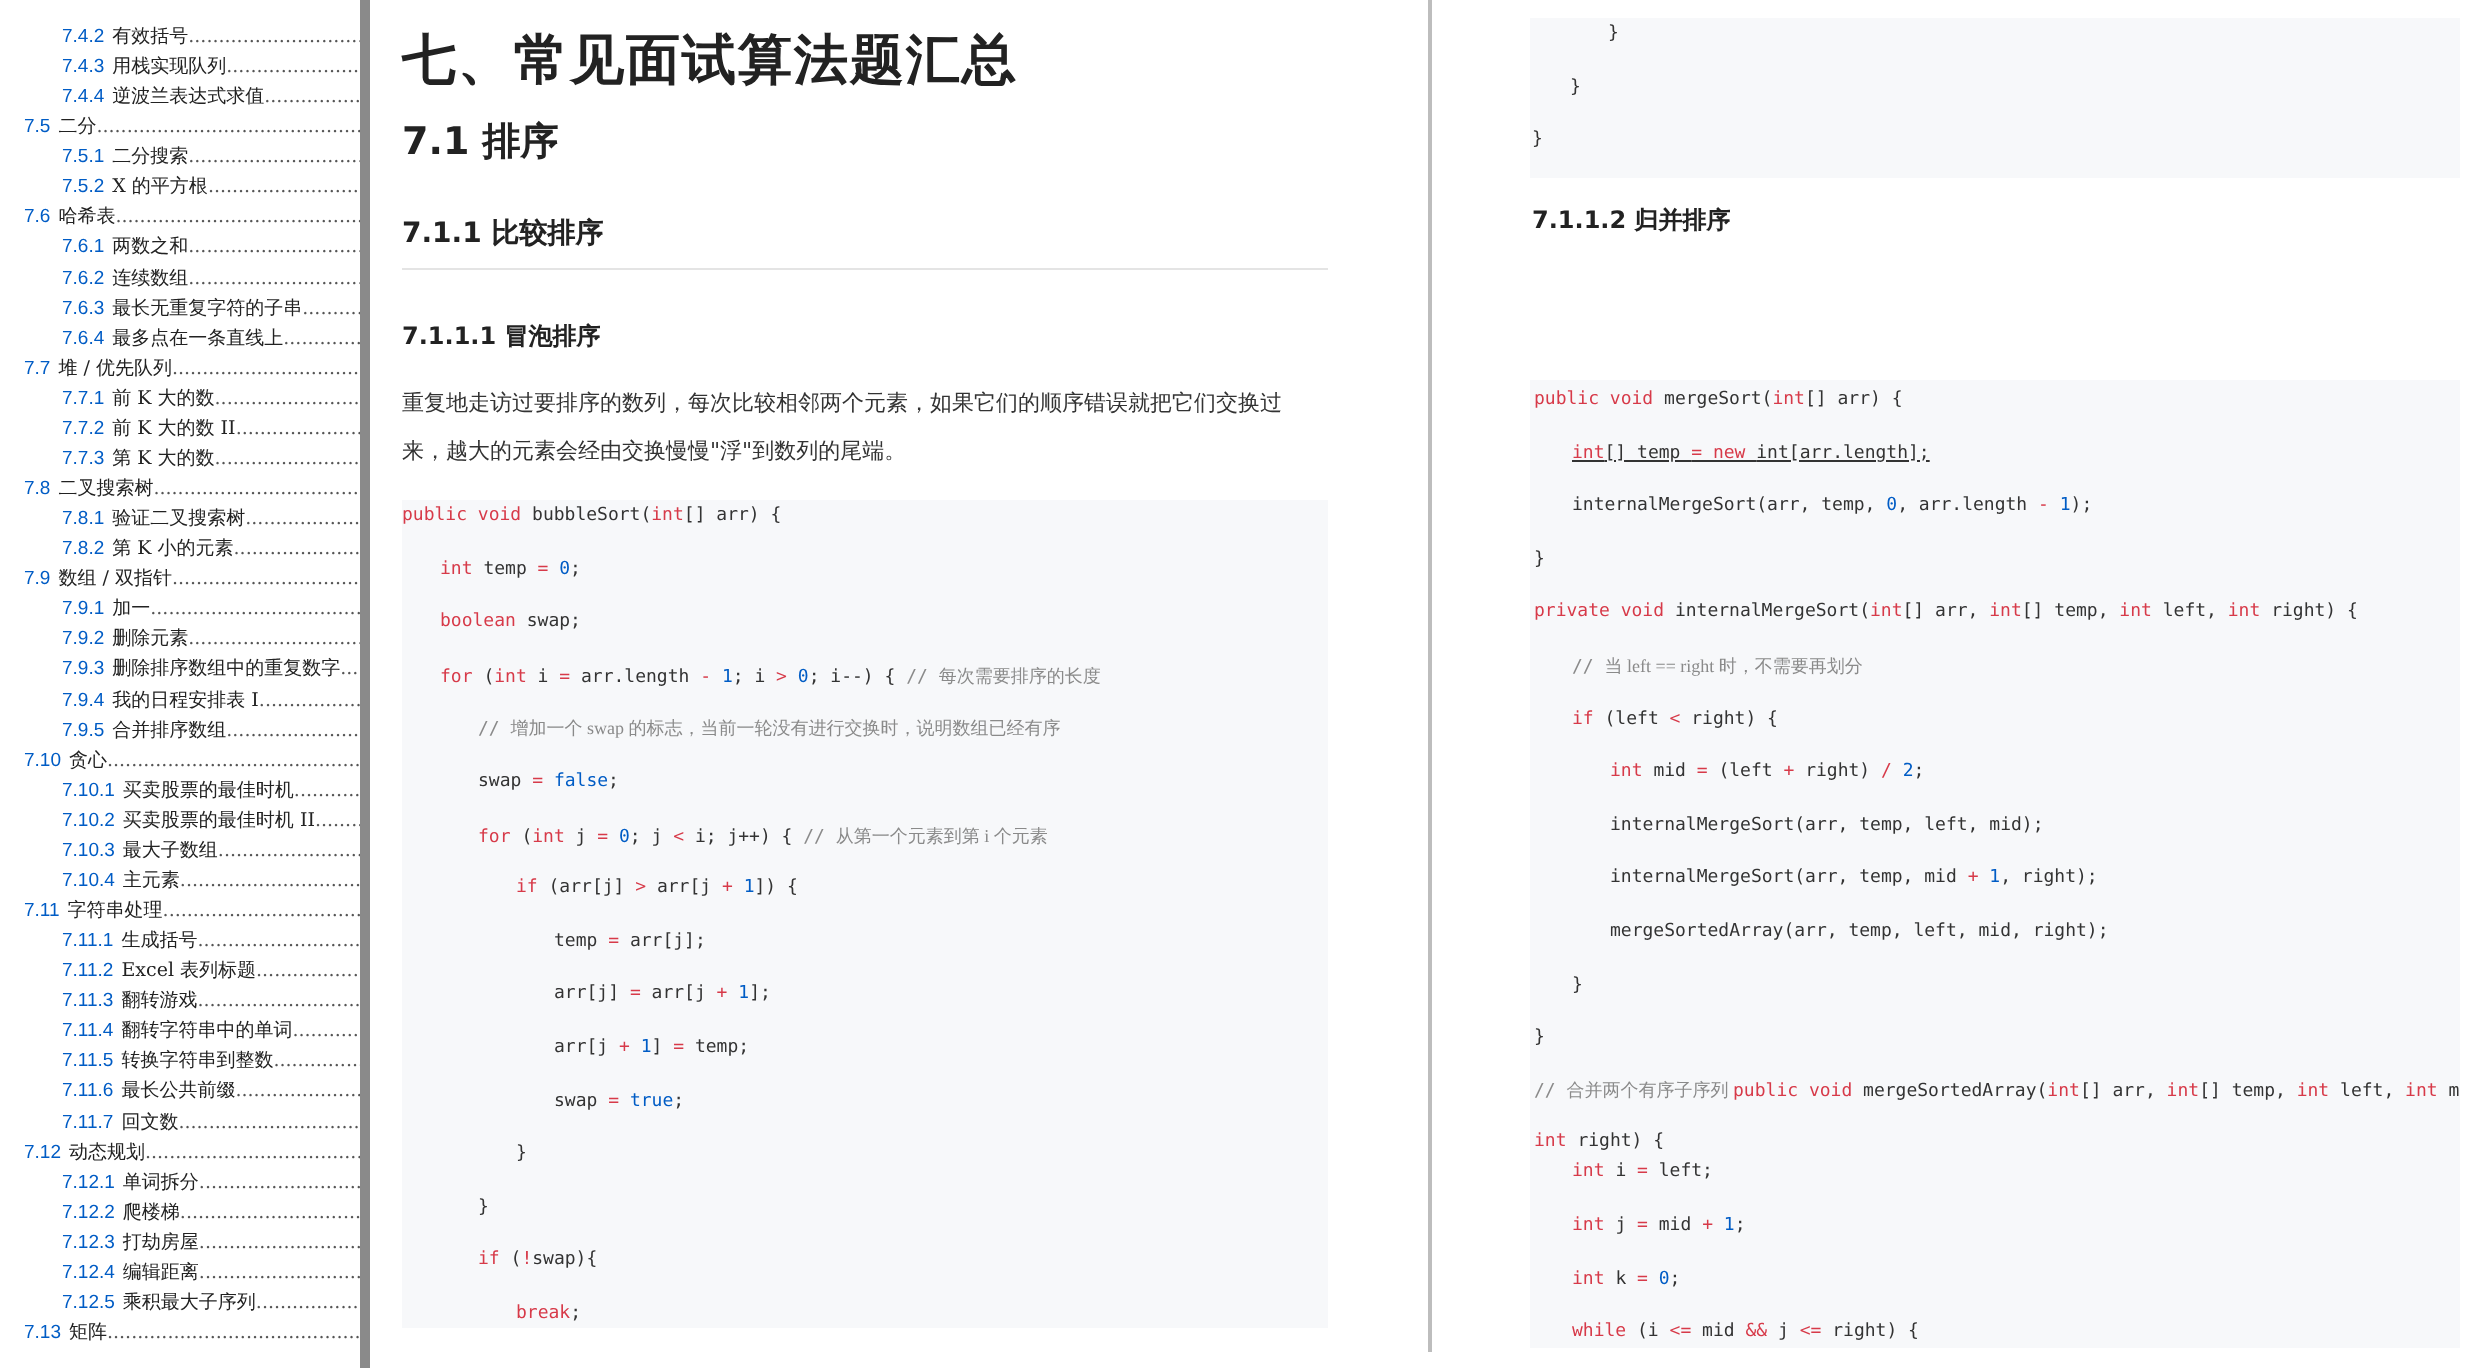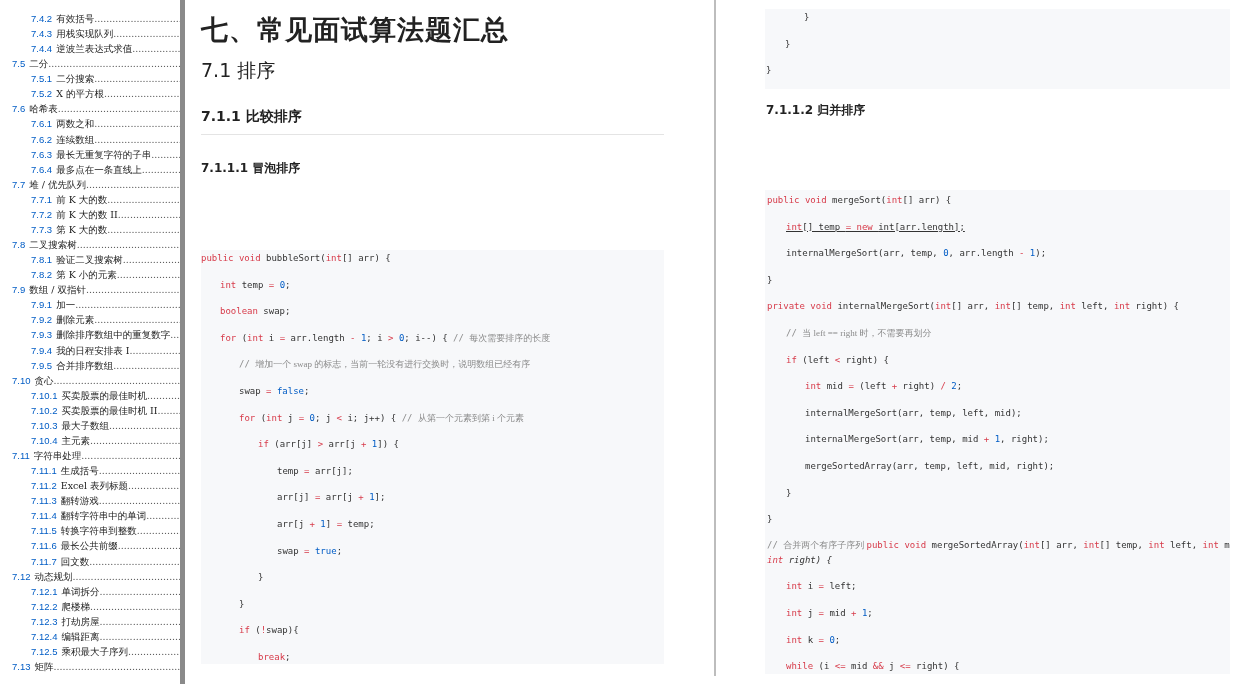--- a/index.html
+++ b/index.html
@@ -14,21 +14,21 @@
   .toc-item.l3 { padding-left: 31px; }
   .toc-item .dots { color: #555; letter-spacing: 0; }
   .toc-sep { position: absolute; left: 180px; top: 0; width: 5px; height: 684px; background: #8a8a8a; }
 
   
   .page1 { position: absolute; left: 185px; top: 0; width: 530px; height: 635px; }
   .page-divider { position: absolute; left: 714px; top: 0; width: 2px; height: 676px; background: #bdbdbd; }
   .page2 { position: absolute; left: 716px; top: 0; width: 524px; height: 684px; }
 
   .h1 { position: absolute; left: 16px; top: 12px; font-size: 27px; font-weight: bold; color: #222; font-family: "DejaVu Sans", sans-serif; letter-spacing: 1px; }
-  .h2 { position: absolute; left: 16px; top: 58px; font-size: 19px; font-weight: normal; color: #222; font-family: "DejaVu Sans", sans-serif; }
+  .h2 { position: absolute; left: 16px; top: 58px; font-size: 19px; font-weight: bold; color: #222; font-family: "DejaVu Sans", sans-serif; }
   .h3 { position: absolute; left: 16px; top: 108px; font-size: 14px; font-weight: bold; color: #222; font-family: "DejaVu Sans", sans-serif; }
   .rule { position: absolute; left: 16px; top: 134px; width: 463px; height: 1px; background: #e4e4e4; }
   .h4 { position: absolute; font-size: 12px; font-weight: bold; color: #222; font-family: "DejaVu Sans", sans-serif; }
   .para { position: absolute; font-size: 11px; line-height: 24px; color: #333; }
 
   .code { position: absolute; background: #f7f8fa; font-family: "DejaVu Sans Mono", "Liberation Mono", monospace; font-size: 9px; color: #333; overflow: hidden; }
   .cl { position: absolute; left: 0; white-space: pre; height: 14px; line-height: 14px; }
   .kw { color: #d73a49; }
   .num { color: #005cc5; }
   .cm { color: #8a8a8a; font-family: Liberation Serif, serif; }
@@ -84,20 +84,24 @@
     <div class="toc-item l2" style="top: 659.01px; padding-left: 12px;"><span class="num">7.13</span><span>矩阵</span><span class="dots">....................................................</span></div>
   </nav>
 <div class="toc-sep"></div>
 
 <section class="page1">
   <h1 class="h1">七、常见面试算法题汇总</h1>
   <h2 class="h2">7.1  排序</h2>
   <h3 class="h3">7.1.1  比较排序</h3>
   <div class="rule"></div>
   <h4 class="h4" style="left:16px;top:160px;">7.1.1.1  冒泡排序</h4>
+  <div class="para" style="left:16px;top:190px;width:480px;">
+    <div>重复地走访过要排序的数列，每次比较相邻两个元素，如果它们的顺序错误就把它们交换过</div>
+    <div>来，越大的元素会经由交换慢慢"浮"到数列的尾端。</div>
+  </div>
   <div class="code" id="code-bubble" style="left:16px;top:250px;width:463px;height:414px;">
       <div class="cl" style="top: 1px; left: 0px;"><span class="kw">public void </span><span>bubbleSort(</span><span class="kw">int</span><span>[] arr) {</span></div>
       <div class="cl" style="top: 27.6px; left: 19px;"><span class="kw">int </span><span>temp </span><span class="kw">= </span><span class="num">0</span><span>;</span></div>
       <div class="cl" style="top: 54.2px; left: 19px;"><span class="kw">boolean </span><span>swap;</span></div>
       <div class="cl" style="top: 80.8px; left: 19px;"><span class="kw">for </span><span>(</span><span class="kw">int </span><span>i </span><span class="kw">= </span><span>arr.length </span><span class="kw">- </span><span class="num">1</span><span>; i </span><span class="kw">&gt; </span><span class="num">0</span><span>; i--) { </span><span class="cmt">// </span><span class="cm">每次需要排序的长度</span></div>
       <div class="cl" style="top: 107.4px; left: 38px;"><span class="cmt">// </span><span class="cm">增加一个 swap 的标志，当前一轮没有进行交换时，说明数组已经有序</span></div>
       <div class="cl" style="top: 134px; left: 38px;"><span>swap </span><span class="kw">= </span><span class="num">false</span><span>;</span></div>
       <div class="cl" style="top: 160.6px; left: 38px;"><span class="kw">for </span><span>(</span><span class="kw">int </span><span>j </span><span class="kw">= </span><span class="num">0</span><span>; j </span><span class="kw">&lt; </span><span>i; j++) { </span><span class="cmt">// </span><span class="cm">从第一个元素到第 i 个元素</span></div>
       <div class="cl" style="top: 187.2px; left: 57px;"><span class="kw">if </span><span>(arr[j] </span><span class="kw">&gt; </span><span>arr[j </span><span class="kw">+ </span><span class="num">1</span><span>]) {</span></div>
       <div class="cl" style="top: 213.8px; left: 76px;"><span>temp </span><span class="kw">= </span><span>arr[j];</span></div>
@@ -130,19 +134,19 @@
       <div class="cl" style="top: 162.6px; left: 21px;"><span class="kw">if </span><span>(left </span><span class="kw">&lt; </span><span>right) {</span></div>
       <div class="cl" style="top: 189.2px; left: 40px;"><span class="kw">int </span><span>mid </span><span class="kw">= </span><span>(left </span><span class="kw">+ </span><span>right) </span><span class="kw">/ </span><span class="num">2</span><span>;</span></div>
       <div class="cl" style="top: 215.8px; left: 40px;"><span>internalMergeSort(arr, temp, left, mid);</span></div>
       <div class="cl" style="top: 242.4px; left: 40px;"><span>internalMergeSort(arr, temp, mid </span><span class="kw">+ </span><span class="num">1</span><span>, right);</span></div>
       <div class="cl" style="top: 269px; left: 40px;"><span>mergeSortedArray(arr, temp, left, mid, right);</span></div>
       <div class="cl" style="top: 295.6px; left: 21px;"><span>}</span></div>
       <div class="cl" style="top: 322.2px; left: 2px;"><span>}</span></div>
     </div>
   <div class="code" id="code-merge-array" style="left:49px;top:532px;width:465px;height:142px;">
       <div class="cl" style="top: 6px; left: 2px;"><span class="cmt">// </span><span class="cm">合并两个有序子序列 </span><span class="kw">public void </span><span>mergeSortedArray(</span><span class="kw">int</span><span>[] arr, </span><span class="kw">int</span><span>[] temp, </span><span class="kw">int </span><span>left, </span><span class="kw">int </span><span>mid,</span></div>
-      <div class="cl" style="top: 21px; left: 2px; font-style: italic;"><span class="kw">int </span><span>right) {</span></div>
+      <div class="cl" style="top: 32px; left: 2px;"><span class="kw">int </span><span>right) {</span></div>
       <div class="cl" style="top: 47px; left: 21px;"><span class="kw">int </span><span>i </span><span class="kw">= </span><span>left;</span></div>
       <div class="cl" style="top: 73.8px; left: 21px;"><span class="kw">int </span><span>j </span><span class="kw">= </span><span>mid </span><span class="kw">+ </span><span class="num">1</span><span>;</span></div>
       <div class="cl" style="top: 100.6px; left: 21px;"><span class="kw">int </span><span>k </span><span class="kw">= </span><span class="num">0</span><span>;</span></div>
       <div class="cl" style="top: 127.4px; left: 21px;"><span class="kw">while </span><span>(i </span><span class="kw">&lt;= </span><span>mid </span><span class="kw">&amp;&amp; </span><span>j </span><span class="kw">&lt;= </span><span>right) {</span></div>
     </div>
 </section>
 
 </body></html>

